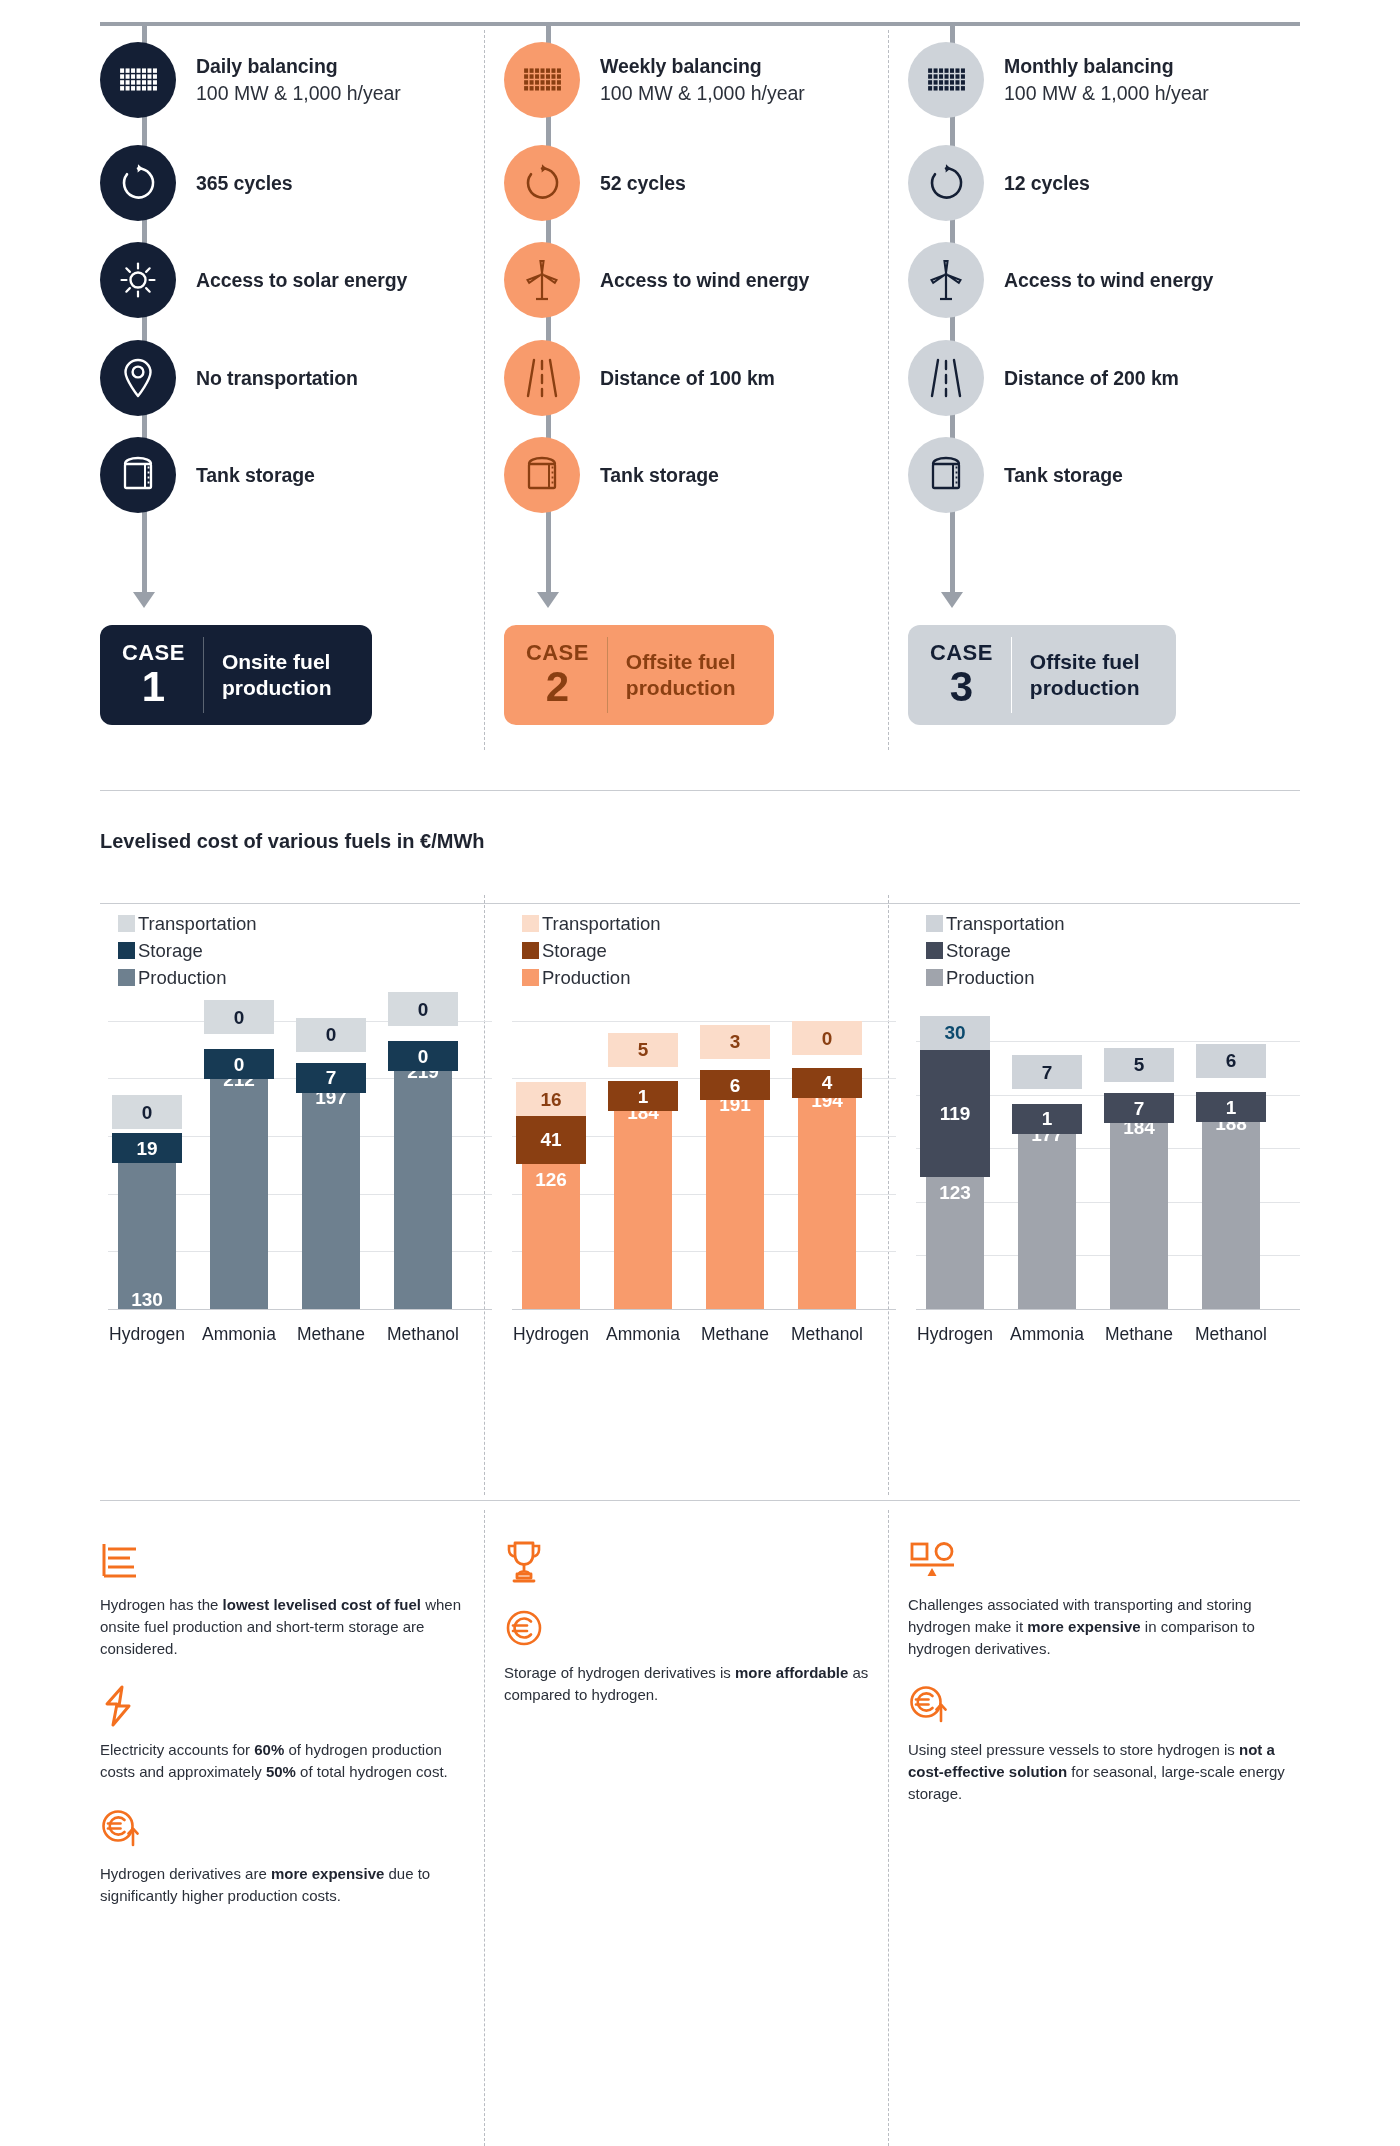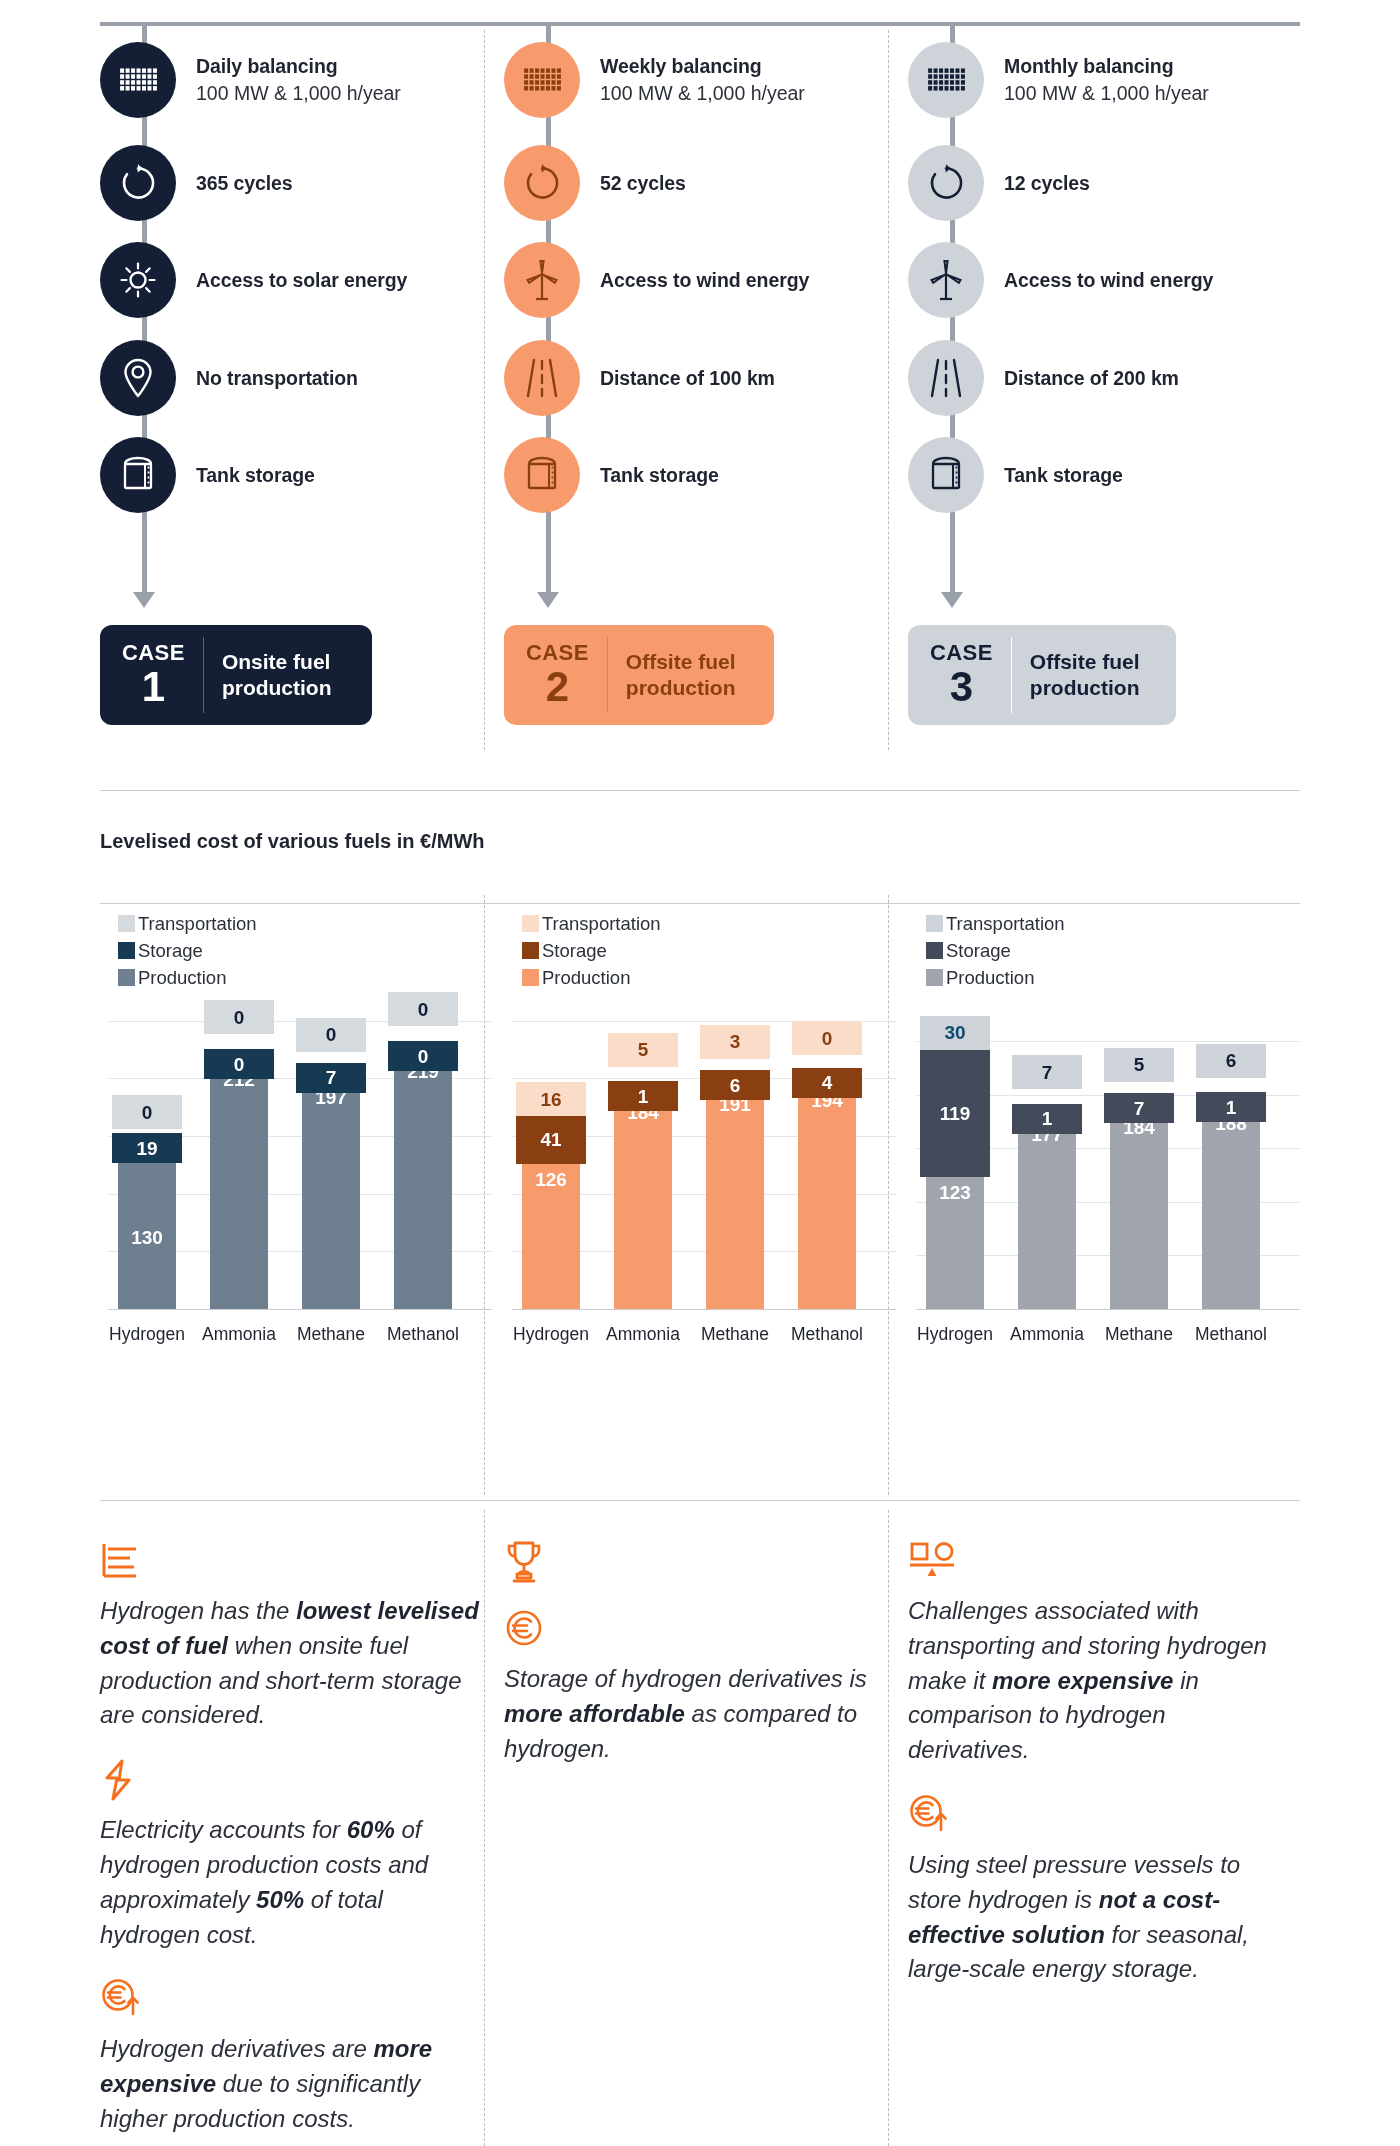--- a/index.html
+++ b/index.html
@@ -81,21 +81,21 @@
   .chip span { font-size:19px; font-weight:bold; line-height:1; }
 
   .xlab { position:absolute; width:92px; text-align:center; font-size:17.5px; color:#1f2430; }
 
   
   #notes { position:absolute; left:0; top:1500px; width:1400px; height:646px; }
   .notecol { position:absolute; top:40px; width:380px; }
   .note { margin-bottom:26px; }
   .note-icon { height:42px; margin-bottom:12px; }
   .note-icon svg { display:block; }
-  .note-txt { font-size:24px; line-height:1.45; color:#2b303a;font-style:italic; }
+  .note-txt { font-size:15px; line-height:1.45; color:#2b303a; }
   .note-txt b { font-weight:bold; color:#1f2430; }
 </style>
 </head>
 <body>
 
 <div class="page">
 
   <div id="timeline">
     <div class="top-bar" style="left:100px; width:1200px;"></div>
 
@@ -451,21 +451,21 @@
          </div>
           </div>
           <div class="plot">
             <div class="grid" style="bottom: 57.6923px;"></div>
             <div class="grid" style="bottom: 115.385px;"></div>
             <div class="grid" style="bottom: 173.077px;"></div>
             <div class="grid" style="bottom: 230.769px;"></div>
             <div class="grid" style="bottom: 288.462px;"></div>
             <div class="axis"></div>
             <div class="bar" style="left: 18px; height: 171.923px;">
-              <div class="seg" style="bottom: 0px; height: 150px; background: rgb(110, 128, 143); align-items: center; padding-top: 6px;">
+              <div class="seg" style="bottom: 0px; height: 150px; background: rgb(110, 128, 143); align-items: flex-end; padding-top: 6px;">
                 <span style="color:#ffffff">130</span>
               </div>
               <div class="chip" style="bottom: 145.962px; height: 30px; background: rgb(23, 58, 84);">
                 <span style="color:#ffffff">19</span>
               </div>
               <div class="chip" style="bottom: 180px; height: 34px; background: rgb(213, 218, 222);">
                 <span style="color:#141f35">0</span>
               </div>
             </div>
             <div class="xlab" style="left: 1px; top: 314px;">Hydrogen</div>

